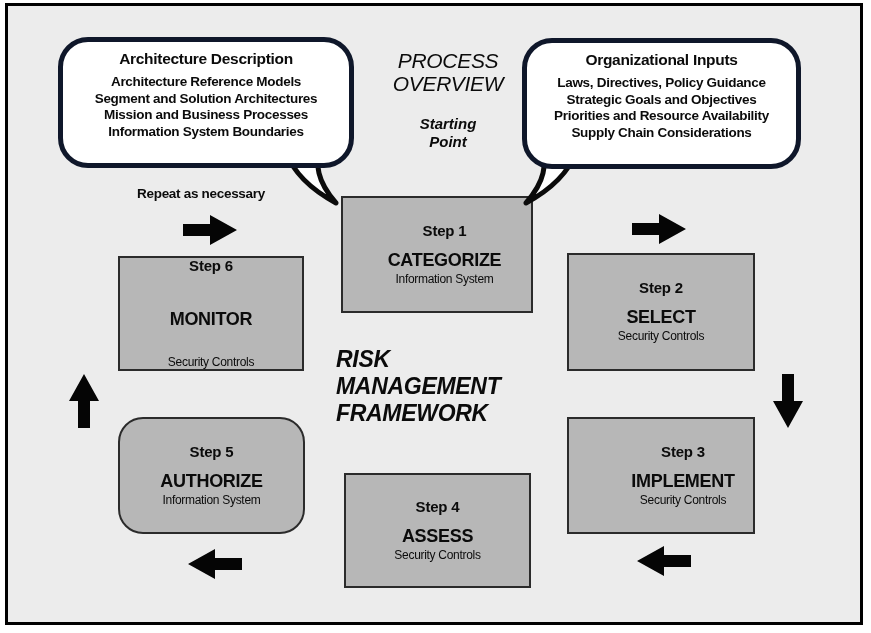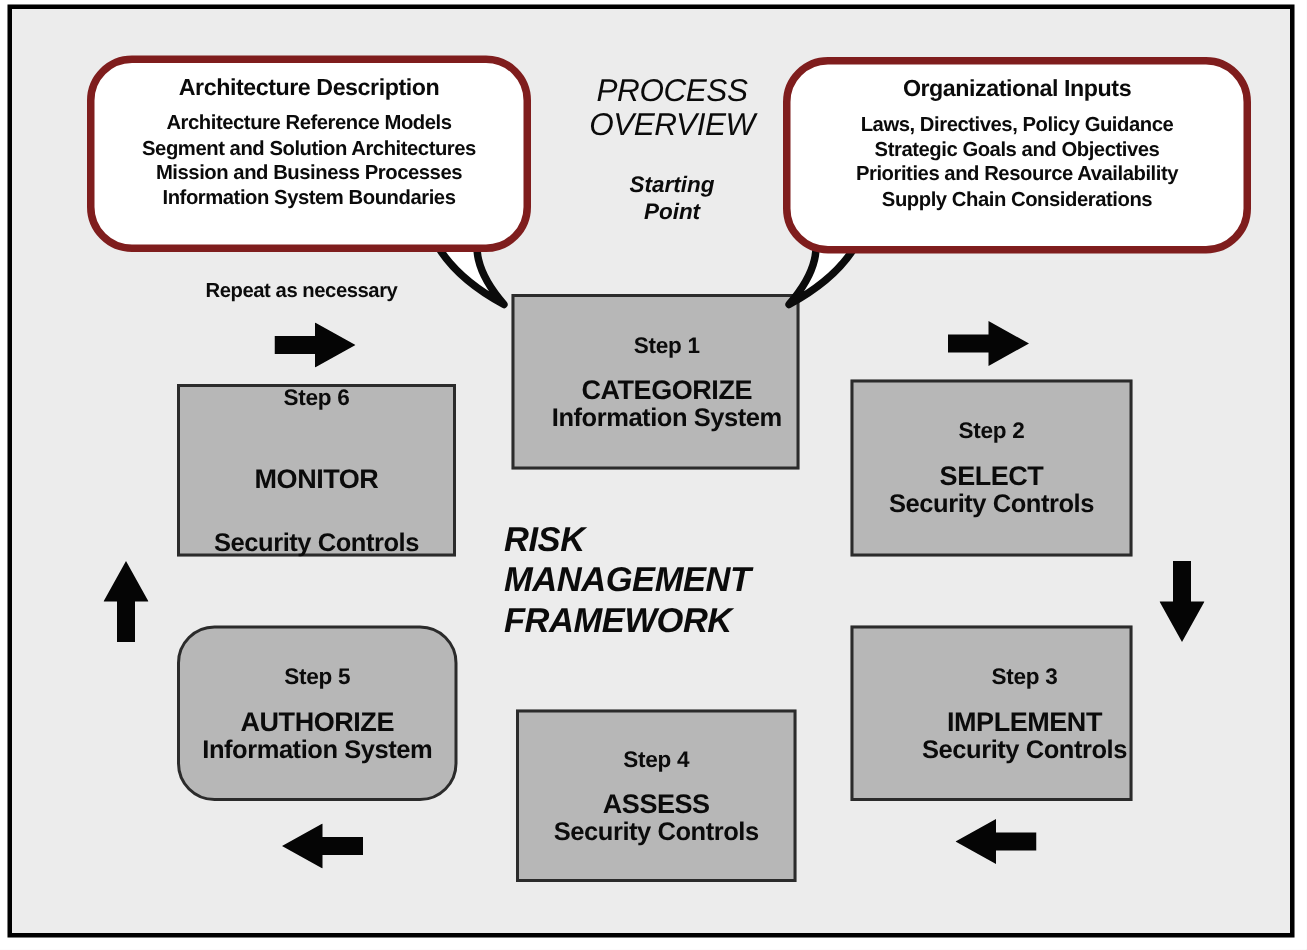--- a/index.html
+++ b/index.html
@@ -6,34 +6,34 @@
   .stage{
     position:relative;width:871px;height:633px;background:#ffffff;
     font-family:"Liberation Sans",sans-serif;color:#0b0b0b;overflow:hidden;
   }
   .frame{
     position:absolute;left:5px;top:3px;width:852px;height:616px;
     background:#ececec;border:3px solid #000000;box-sizing:content-box;
   }
   .bubble{
     position:absolute;box-sizing:border-box;background:#ffffff;
-    border:5px solid #7f1d1d;border-radius:30px;text-align:center;z-index:3;
+    border:5px solid #0f172a;border-radius:30px;text-align:center;z-index:3;
     padding-top:8px;
   }
   .b-title{font-weight:bold;font-size:15.5px;letter-spacing:-0.3px;margin-bottom:6px;}
   .b-line{font-weight:bold;font-size:13.5px;line-height:16.5px;letter-spacing:-0.3px;}
   .tail{position:absolute;z-index:2;}
   .step{
     position:absolute;box-sizing:border-box;background:#b7b7b7;
     border:2px solid #2b2b2b;display:flex;flex-direction:column;
     align-items:center;justify-content:center;text-align:center;z-index:1;
   }
   .s-label{font-weight:bold;font-size:15px;margin-bottom:12px;letter-spacing:-0.2px;}
   .s-action{font-weight:bold;font-size:18px;line-height:19px;letter-spacing:-0.3px;}
-  .s-object{font-weight:bold;font-size:17px;line-height:18px;letter-spacing:-0.3px;}
+  .s-object{font-weight:normal;font-size:12px;line-height:18px;letter-spacing:-0.3px;}
   .process{
     position:absolute;left:348px;top:49px;width:200px;text-align:center;
     font-weight:normal;font-style:italic;font-size:21px;line-height:23px;letter-spacing:-0.3px;
   }
   .starting{
     position:absolute;left:348px;top:115px;width:200px;text-align:center;
     font-weight:bold;font-style:italic;font-size:15px;line-height:18px;
   }
   .rmf{
     position:absolute;left:336px;top:346px;width:200px;
@@ -56,21 +56,21 @@
     <div class="b-title">Architecture Description</div>
     <div class="b-line">Architecture Reference Models</div>
     <div class="b-line">Segment and Solution Architectures</div>
     <div class="b-line">Mission and Business Processes</div>
     <div class="b-line">Information System Boundaries</div>
   </div>
   <svg class="tail" style="left:268px;top:148px;" width="82" height="60" viewBox="0 0 82 60">
     <path d="M 18,4 C 26,26 44,42 68,55 C 48,32 48,16 52,2 Z" fill="#ffffff" stroke="#0b0b0b" stroke-width="5" stroke-linejoin="round"></path>
   </svg>
 
-  <div class="bubble" style="left:522px;top:38px;width:312px;height:131px;">
+  <div class="bubble" style="left:522px;top:38px;width:279px;height:131px;">
     <div class="b-title">Organizational Inputs</div>
     <div class="b-line">Laws, Directives, Policy Guidance</div>
     <div class="b-line">Strategic Goals and Objectives</div>
     <div class="b-line">Priorities and Resource Availability</div>
     <div class="b-line">Supply Chain Considerations</div>
   </div>
   <svg class="tail" style="left:512px;top:148px;" width="82" height="60" viewBox="0 0 82 60">
     <path d="M 64,4 C 56,26 38,42 14,55 C 34,32 34,16 30,2 Z" fill="#ffffff" stroke="#0b0b0b" stroke-width="5" stroke-linejoin="round"></path>
   </svg>
 

